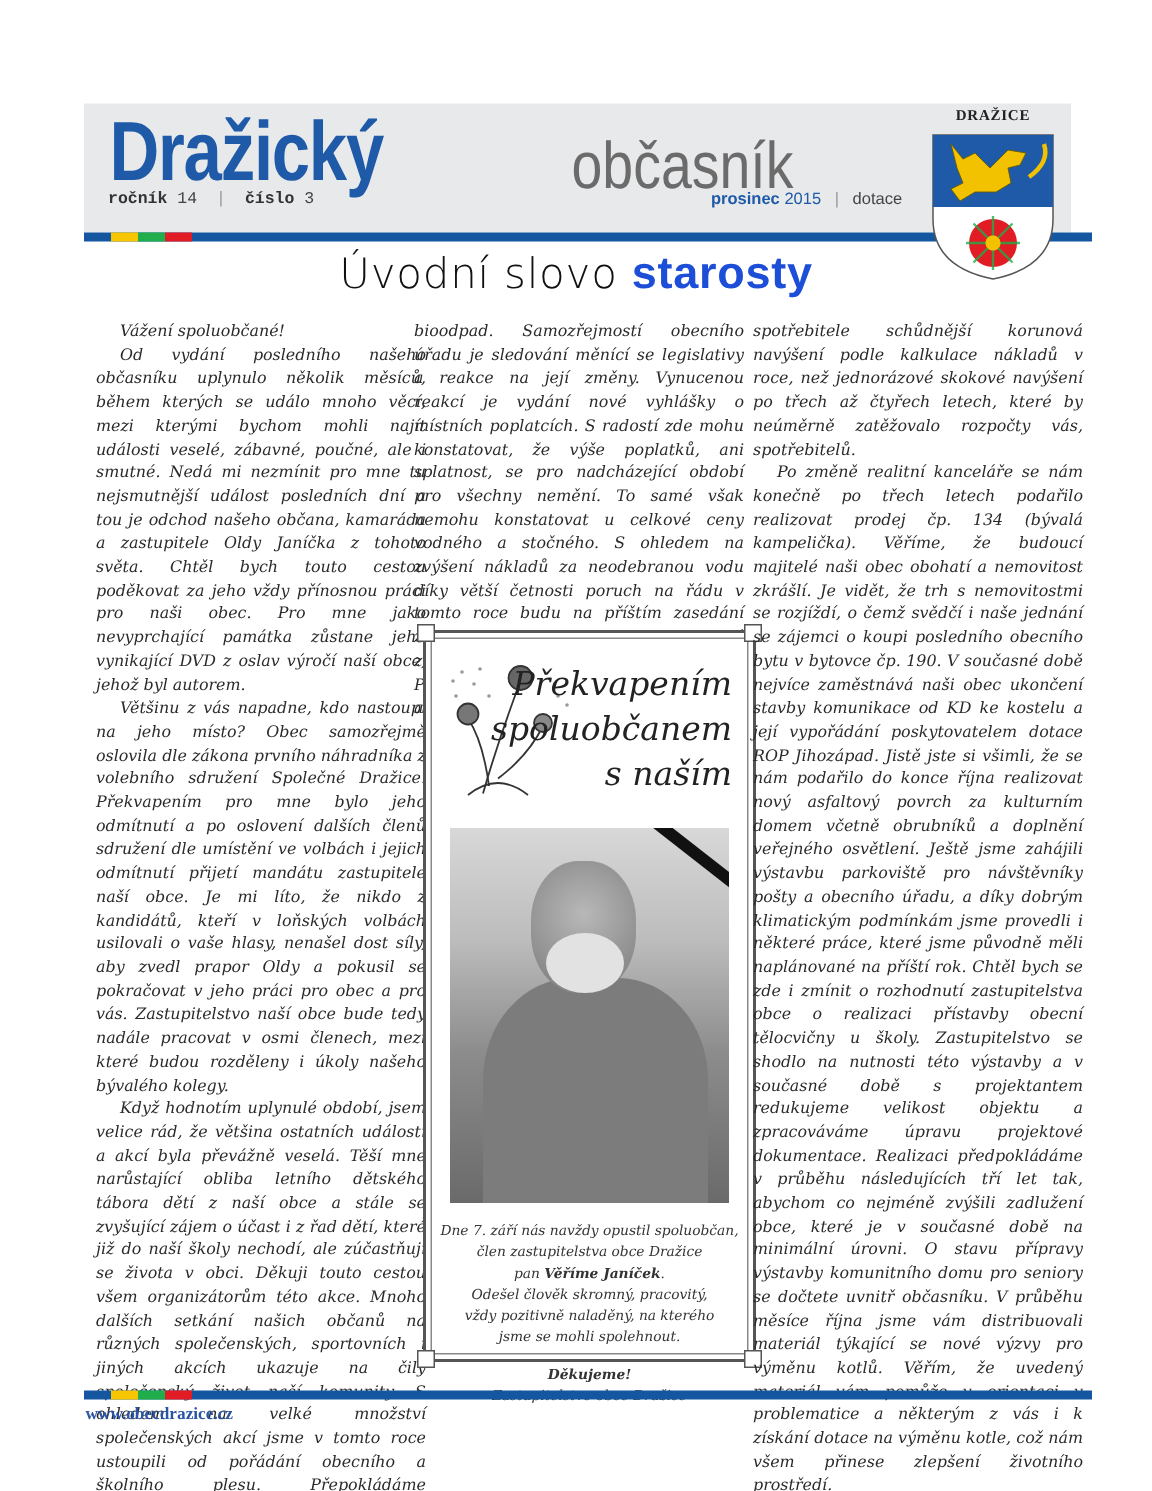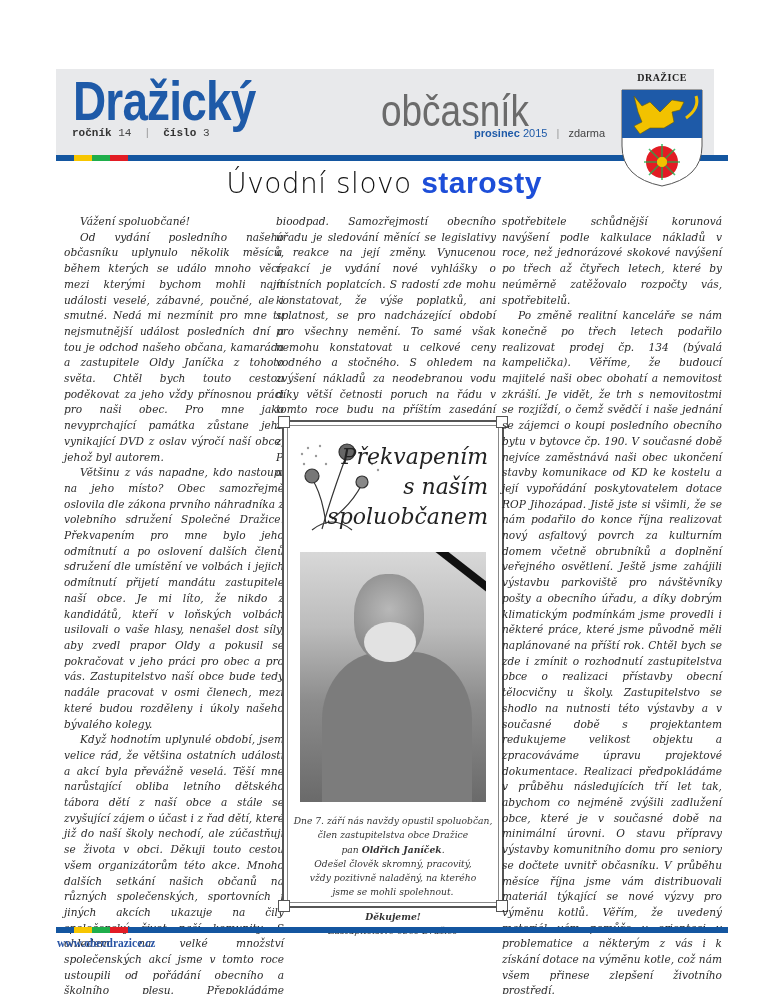--- a/index.html
+++ b/index.html
@@ -48,21 +48,21 @@
     <b>ročník</b>
     <span>14</span>
     <span class="sep">|</span>
     <b>číslo</b>
     <span>3</span>
   </div>
   <div class="meta-right">
     <span class="accent">prosinec</span>
     <span class="accent-num">2015</span>
     <span class="sep">|</span>
-    <span>zdarma</span>
+    <span>dotace</span>
   </div>
 </div>
 
 <div class="stripe" style="top:155px;">
   <div class="c" style="left:18px;background:#f7c600;"></div>
   <div class="c" style="left:36px;background:#1fae4b;"></div>
   <div class="c" style="left:54px;background:#e21c24;"></div>
 </div>
 
 <div class="crest">
@@ -119,33 +119,33 @@
         <circle cx="24" cy="22" r="1.2"></circle>
       <circle cx="34" cy="30" r="1.2"></circle>
         <circle cx="80" cy="30" r="1.2"></circle>
         <circle cx="86" cy="36" r="1.2"></circle>
       <circle cx="12" cy="30" r="1.2"></circle>
         <circle cx="28" cy="12" r="1.2"></circle>
     </g>
   </svg>
   <div class="obit-title">
     <div>Překvapením</div>
+    <div>spoluobčanem</div>
     <div>s naším</div>
-    <div>spoluobčanem</div>
   </div>
   <div class="photo">
     <div class="body"></div>
     <div class="face"></div>
     <div class="beard"></div>
     <div class="mourn"></div>
   </div>
   <div class="obit-text">
     <div>Dne 7. září  nás navždy opustil spoluobčan,</div>
     <div>člen zastupitelstva obce Dražice</div>
-    <div><span>pan </span><b>Oldřich Janíček</b><span>.</span></div>
+    <div><span>pan </span><b>Věříme Janíček</b><span>.</span></div>
     <div>Odešel člověk skromný, pracovitý,</div>
     <div>vždy pozitivně naladěný, na kterého</div>
     <div>jsme se mohli spolehnout.</div>
     <div style="height:10px"></div>
     <b>Děkujeme!</b>
     <div>Zastupitelstvo obce Dražice</div>
   </div>
 </div>
 
 <div class="col col3">

